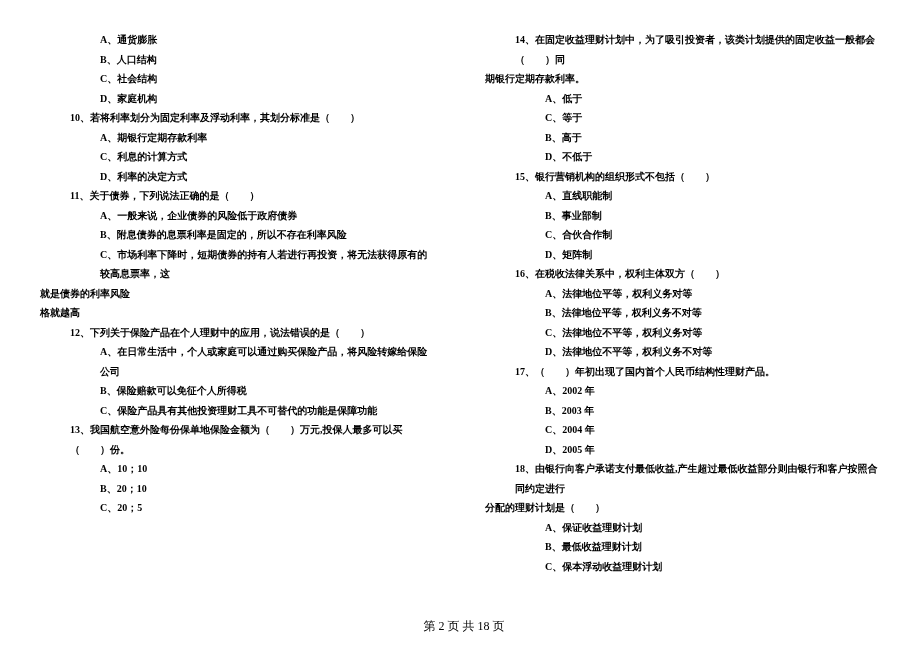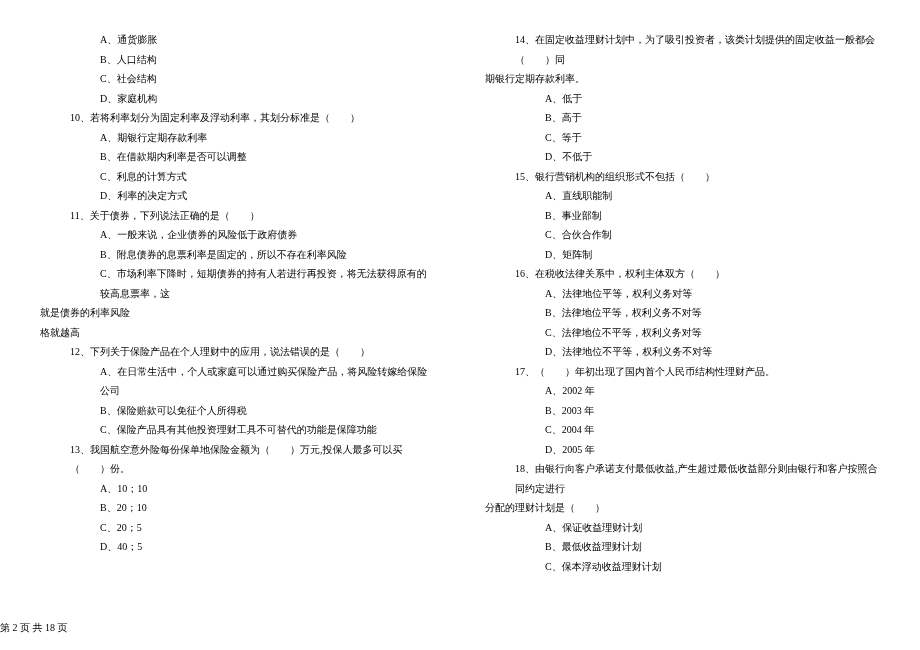--- a/index.html
+++ b/index.html
@@ -17,76 +17,75 @@
       padding: 30px 40px 20px 40px;
       position: relative;
     }
     .columns {
       display: flex;
       gap: 50px;
     }
     .column {
       flex: 1;
       line-height: 1.95;
+      font-weight: bold;
     }
     .option {
       padding-left: 60px;
     }
     .question {
       padding-left: 30px;
     }
     .continuation {
       padding-left: 0;
     }
     .footer {
       position: absolute;
       bottom: 15px;
-      left: 0;
+      left: 8px;
       right: 0;
-      text-align: left;
-      font-size: 10px;
+      text-align: center;
+      font-size: 12px;
     }
   </style>
 </head>
 <body>
 
 <div class="columns">
   <div class="column">
     <div class="option">A、通货膨胀</div>
     <div class="option">B、人口结构</div>
     <div class="option">C、社会结构</div>
     <div class="option">D、家庭机构</div>
     <div class="question">10、若将利率划分为固定利率及浮动利率，其划分标准是（　　）</div>
     <div class="option">A、期银行定期存款利率</div>
-    <div class="option">B、在借款期内利率是否可以调整</div>
     <div class="option">C、利息的计算方式</div>
     <div class="option">D、利率的决定方式</div>
     <div class="question">11、关于债券，下列说法正确的是（　　）</div>
     <div class="option">A、一般来说，企业债券的风险低于政府债券</div>
     <div class="option">B、附息债券的息票利率是固定的，所以不存在利率风险</div>
     <div class="option">C、市场利率下降时，短期债券的持有人若进行再投资，将无法获得原有的较高息票率，这</div>
     <div class="continuation">就是债券的利率风险</div>
     <div class="continuation">格就越高</div>
     <div class="question">12、下列关于保险产品在个人理财中的应用，说法错误的是（　　）</div>
     <div class="option">A、在日常生活中，个人或家庭可以通过购买保险产品，将风险转嫁给保险公司</div>
     <div class="option">B、保险赔款可以免征个人所得税</div>
     <div class="option">C、保险产品具有其他投资理财工具不可替代的功能是保障功能</div>
     <div class="question">13、我国航空意外险每份保单地保险金额为（　　）万元,投保人最多可以买（　　）份。</div>
     <div class="option">A、10；10</div>
     <div class="option">B、20；10</div>
     <div class="option">C、20；5</div>
-    <div class="option">D、40；5</div>
   </div>
 
   <div class="column">
     <div class="question">14、在固定收益理财计划中，为了吸引投资者，该类计划提供的固定收益一般都会（　　）同</div>
     <div class="continuation">期银行定期存款利率。</div>
     <div class="option">A、低于</div>
+    <div class="option">C、等于</div>
     <div class="option">B、高于</div>
-    <div class="option">C、等于</div>
     <div class="option">D、不低于</div>
     <div class="question">15、银行营销机构的组织形式不包括（　　）</div>
     <div class="option">A、直线职能制</div>
     <div class="option">B、事业部制</div>
     <div class="option">C、合伙合作制</div>
     <div class="option">D、矩阵制</div>
     <div class="question">16、在税收法律关系中，权利主体双方（　　）</div>
     <div class="option">A、法律地位平等，权利义务对等</div>
     <div class="option">B、法律地位平等，权利义务不对等</div>
     <div class="option">C、法律地位不平等，权利义务对等</div>

